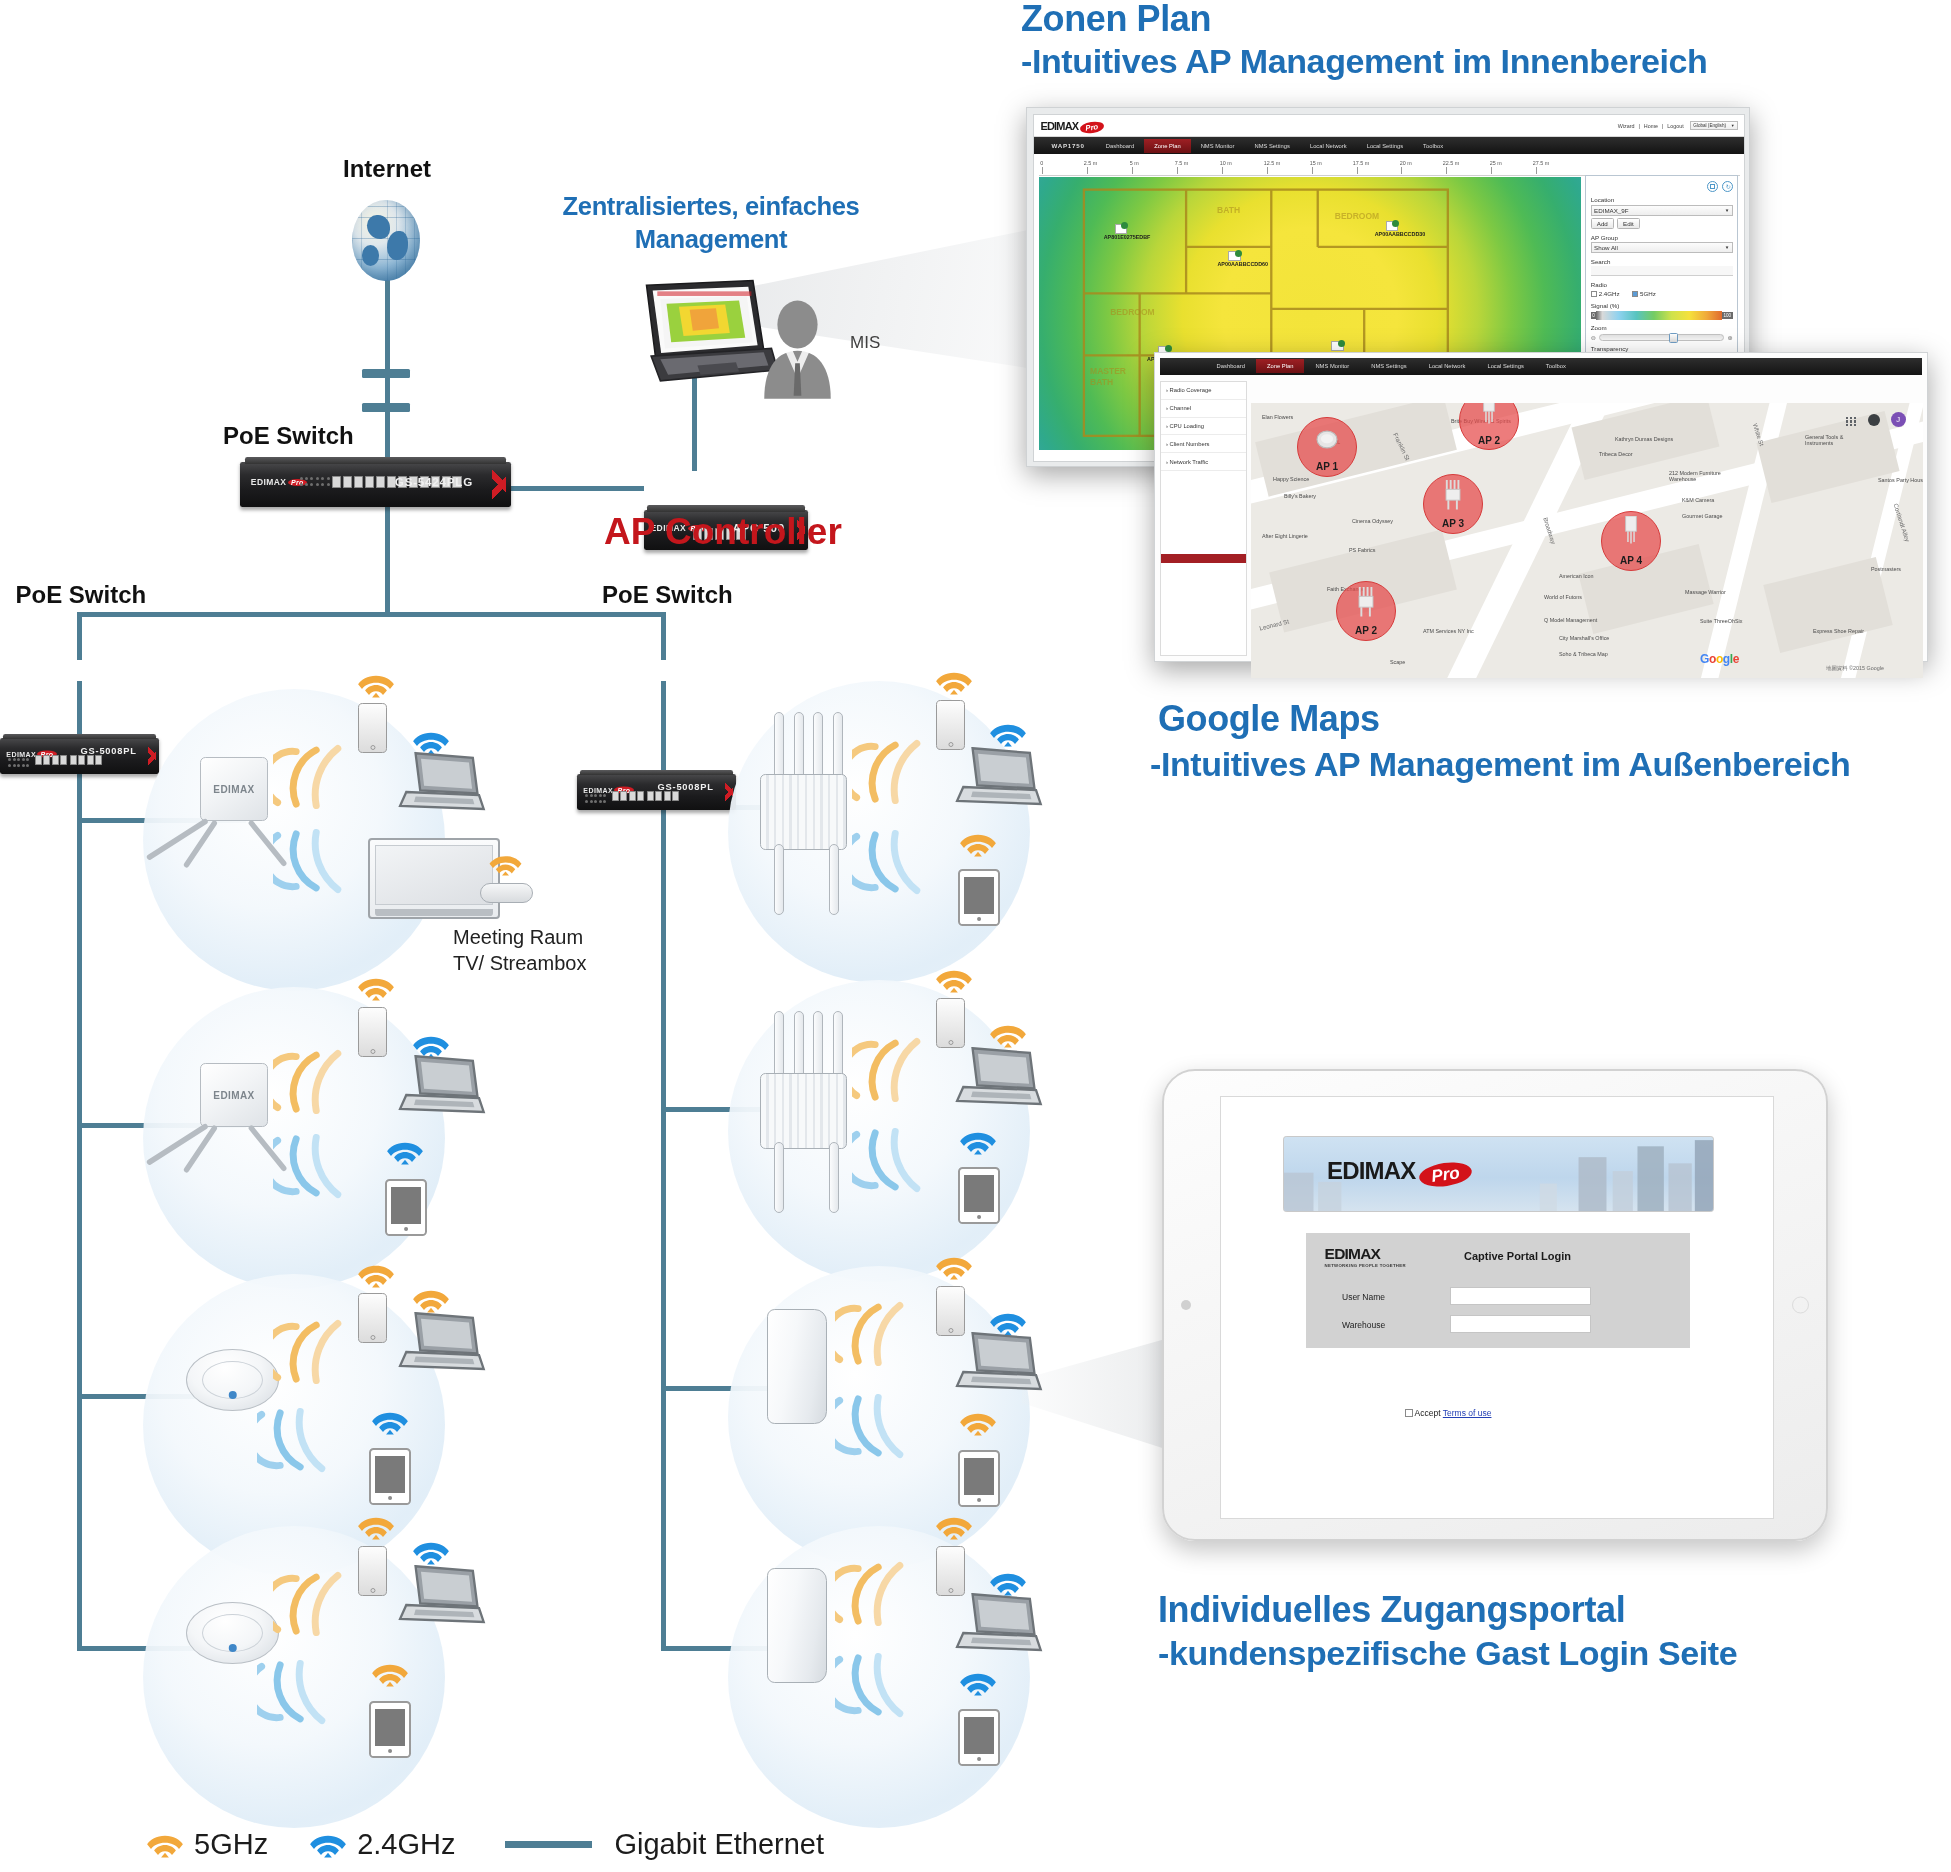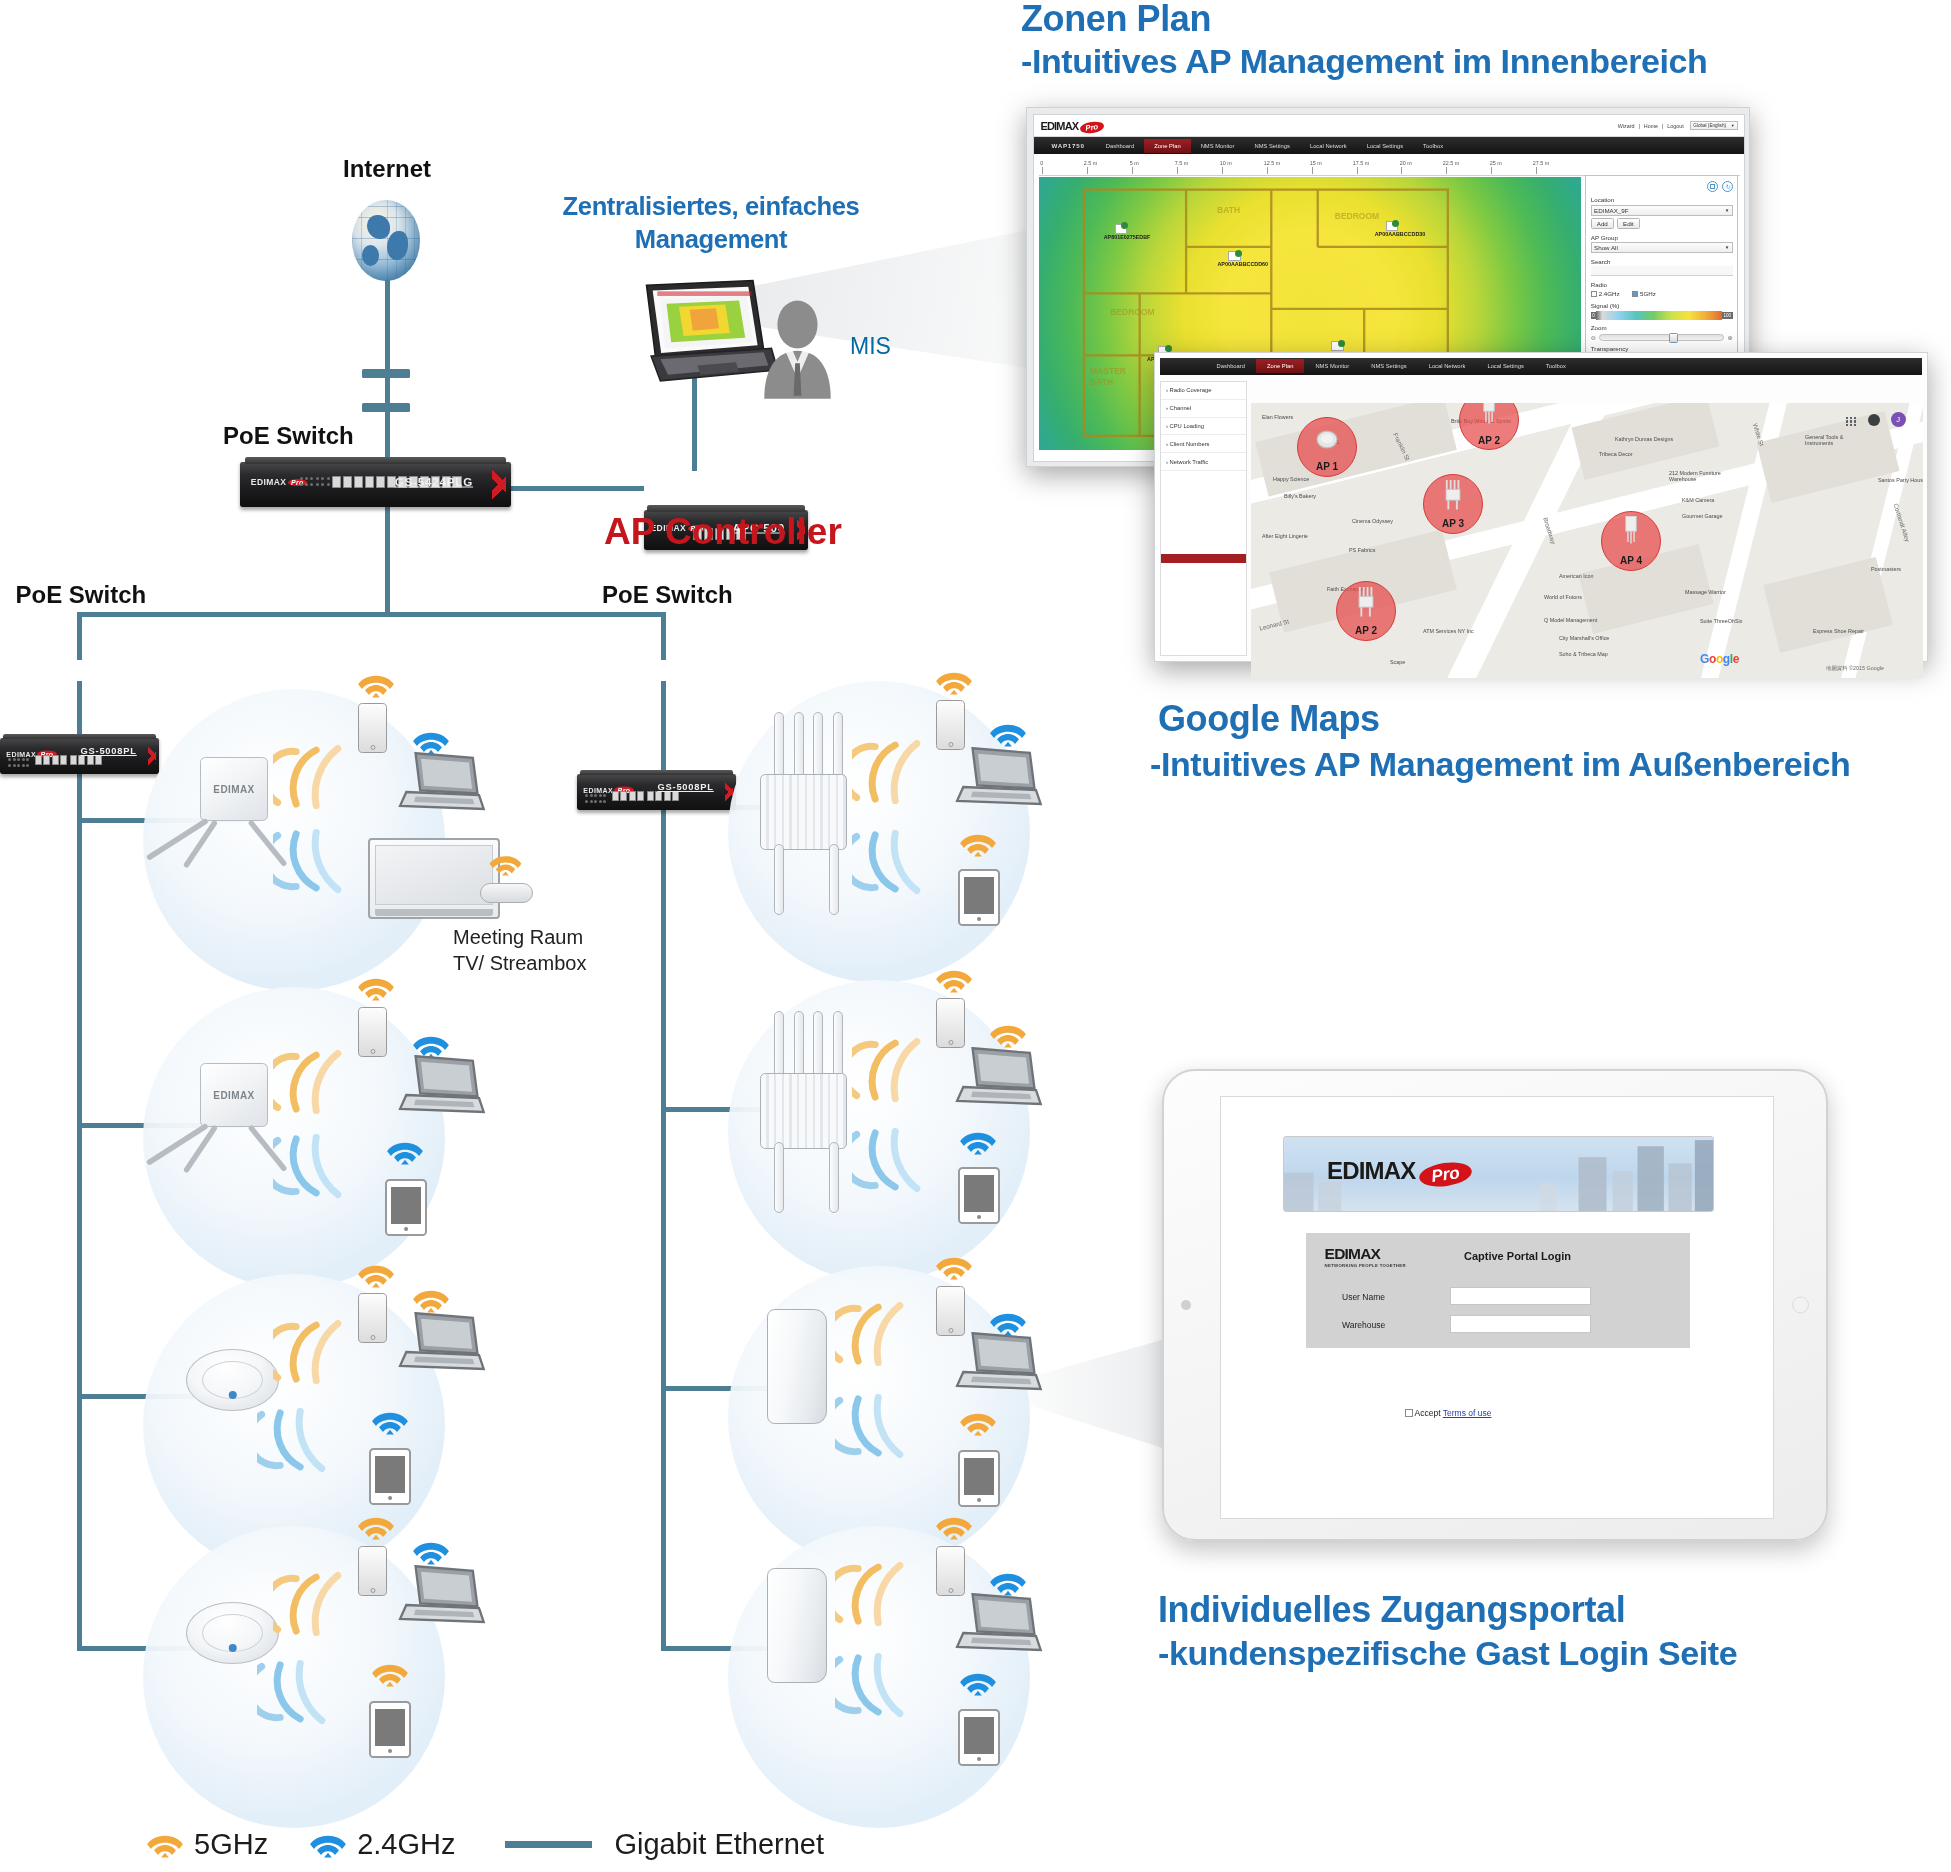--- a/index.html
+++ b/index.html
@@ -13,21 +13,21 @@
   }
   .abs { position:absolute; }
 
   
   .blue-head { color:#1f6fb5; font-weight:bold; letter-spacing:-0.4px; }
   .hdr1 { font-size:36px; line-height:43px; }
   .hdr2 { font-size:34px; line-height:43px; }
   .blk-label { color:#111; font-weight:bold; font-size:24px; }
   .red-label { color:#c4161c; font-weight:bold; font-size:37px; }
   .plain { color:#222; font-size:20px; line-height:25.6px; }
-  .mis { color:#0369a1; font-size:23px; }
+  .mis { color:#404040; font-size:17px; }
 
   
   .cable { background:#4e7e94; }
   .cable-h { height:5.4px; }
   .cable-v { width:5.4px; }
 
   
   .switch {
     background:linear-gradient(180deg,#4a4a4c 0%,#2b2b2d 28%,#1b1b1d 62%,#101011 100%);
     border-radius:2.3px;
@@ -44,21 +44,20 @@
     font-size:8.5px; font-weight:bold; color:#e8e8e8; letter-spacing:0.4px;
   }
   .sw-brand i{
     display:inline-block; background:#cf1c24; color:#fff; border-radius:50%;
     padding:0 3.1px; font-style:italic; font-size:7px; margin-left:1.5px;
   }
   .sw-model{
     position:absolute; right:14%; top:42%; transform:translateY(-50%);
     font-size:11.6px; font-weight:bold; color:#f0f0f0; letter-spacing:0.8px;
     font-family:"Liberation Sans", sans-serif;
-    text-decoration:underline;
   }
   .sw-arrow{
     position:absolute; right:2%; top:12%; bottom:12%; width:5%;
     background:
       linear-gradient(135deg, transparent 48%, #cf1c24 48%, #cf1c24 66%, transparent 66%),
       linear-gradient(45deg, transparent 48%, #cf1c24 48%, #cf1c24 66%, transparent 66%);
   }
   .ports{ position:absolute; display:flex; gap:2.3px; }
   .pg{ display:flex; gap:1.5px; }
   .pg span{

